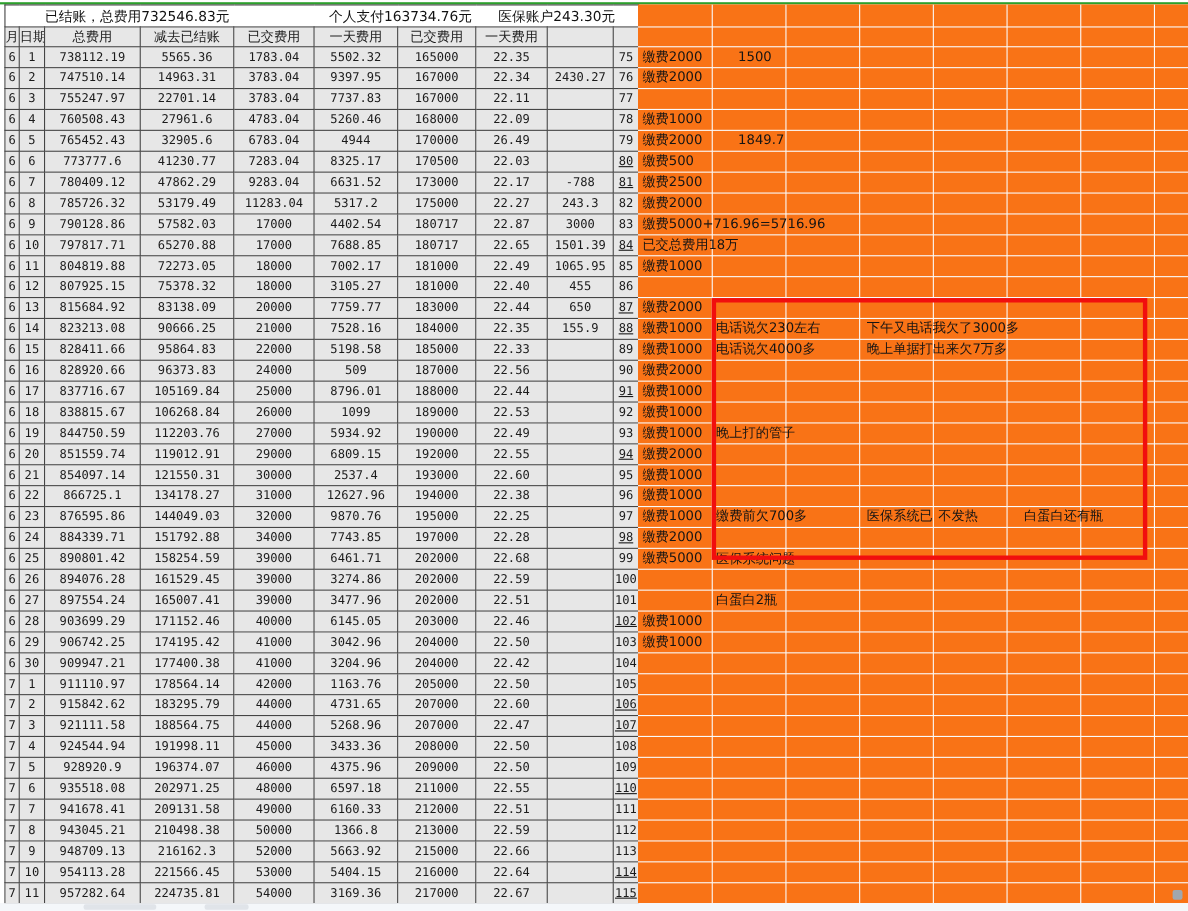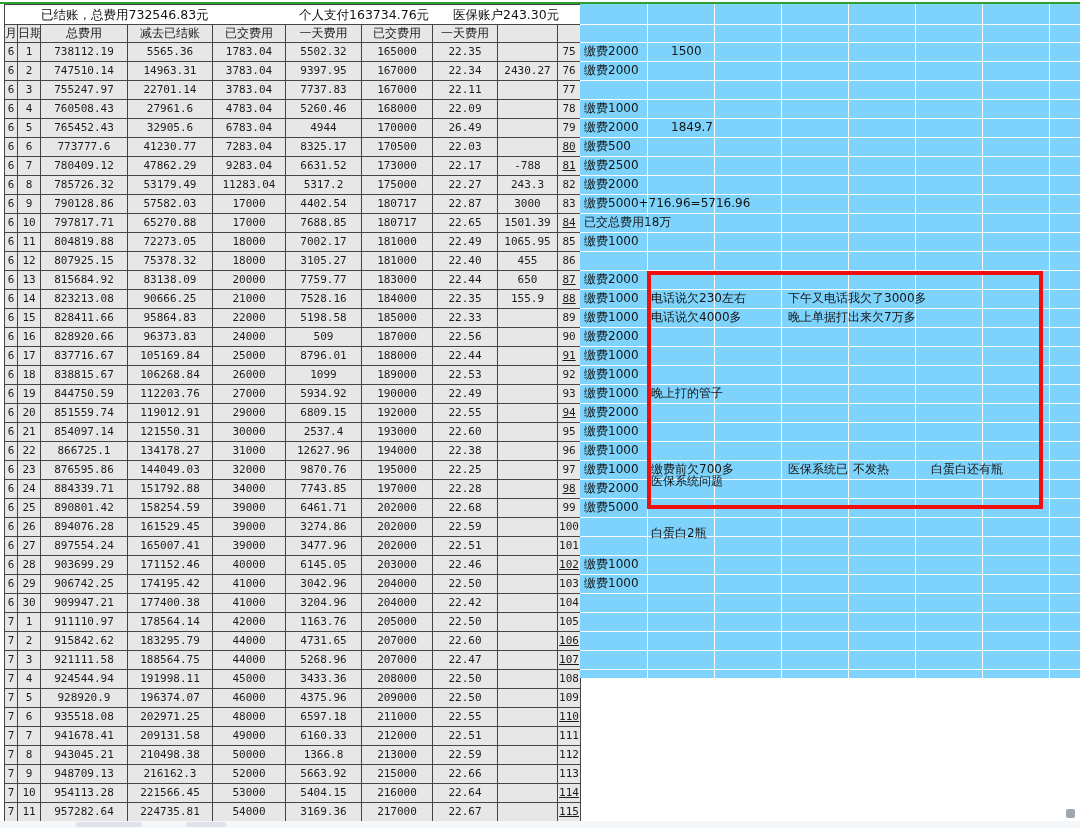--- a/index.html
+++ b/index.html
@@ -22,22 +22,22 @@
   }
   #main-table td.n{font-family:"DejaVu Sans Mono","Liberation Mono",monospace;font-size:11px;}
   #main-table tr.sumrow td{
     background:#ffffff;height:19px;line-height:19px;position:relative;text-align:left;
   }
   #main-table tr.headrow th{height:17px;line-height:17px;}
   .sum-seg{position:absolute;top:0;white-space:nowrap;font-size:12.5px;color:#111;}
   td.redtxt{color:#ee1c14;text-decoration:underline;}
   
   #right-region{
-    position:absolute;left:580px;top:4px;width:500px;height:674px;
-    background:#7dd3fc;overflow:hidden;
+    position:absolute;left:580px;top:4px;width:500px;height:817px;
+    background:#f97316;overflow:hidden;
   }
   .vl{position:absolute;top:0;bottom:0;width:1px;background:#fafafa;}
   .hl{position:absolute;left:0;right:0;height:1px;background:#fafafa;}
   .note-seg{
     position:absolute;height:19px;line-height:19px;font-size:12px;
     white-space:nowrap;overflow:hidden;color:#141414;
   }
   
   #red-box{
     position:absolute;left:647px;top:271px;width:396px;height:238px;
@@ -660,23 +660,23 @@
     <div class="note-seg" style="top: 380px; left: 71px;">晚上打的管子</div>
     <div class="note-seg" style="top: 399px; left: 4px;">缴费2000</div>
     <div class="note-seg" style="top: 418px; left: 4px;">缴费1000</div>
     <div class="note-seg" style="top: 437px; left: 4px;">缴费1000</div>
     <div class="note-seg" style="top: 456px; left: 4px;">缴费1000</div>
     <div class="note-seg" style="top: 456px; left: 71px;">缴费前欠700多</div>
     <div class="note-seg" style="top: 456px; left: 208px; width: 61px;">医保系统已</div>
     <div class="note-seg" style="top: 456px; left: 273px;">不发热</div>
     <div class="note-seg" style="top: 456px; left: 351px;">白蛋白还有瓶</div>
     <div class="note-seg" style="top: 475px; left: 4px;">缴费2000</div>
-    <div class="note-seg" style="top: 468px; left: 71px;">医保系统问题</div>
+    <div class="note-seg" style="top: 495px; left: 71px;">医保系统问题</div>
     <div class="note-seg" style="top: 494px; left: 4px;">缴费5000</div>
-    <div class="note-seg" style="top: 520px; left: 71px;">白蛋白2瓶</div>
+    <div class="note-seg" style="top: 532px; left: 71px;">白蛋白2瓶</div>
     <div class="note-seg" style="top: 551px; left: 4px;">缴费1000</div>
     <div class="note-seg" style="top: 570px; left: 4px;">缴费1000</div>
   </div>
 
 <div id="red-box"></div>
 
 <div id="bottom-strip">
   <div class="scroll-thumb" style="left:76px;width:66px"></div>
   <div class="scroll-thumb" style="left:186px;width:40px"></div>
 </div>

